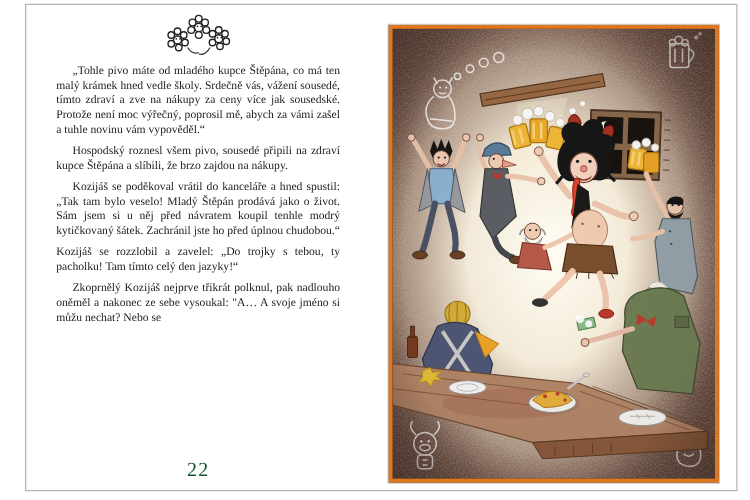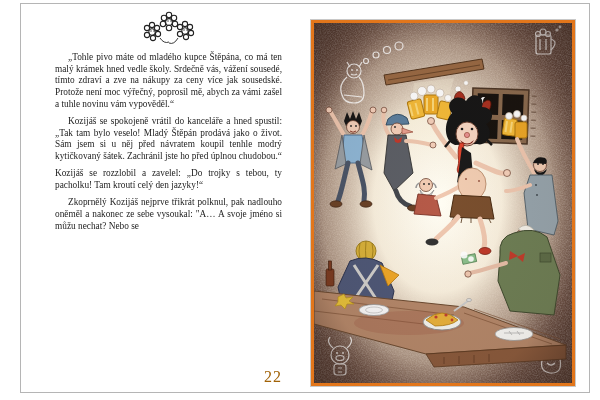--- a/index.html
+++ b/index.html
@@ -1,28 +1,28 @@
 <!DOCTYPE html>
 <html><head>
 <meta charset="utf-8">
 <style>
   html,body{margin:0;padding:0;background:#ffffff;width:600px;height:400px;overflow:hidden;
     font-family:"Liberation Serif","DejaVu Serif",serif;}
   .spread{position:absolute;left:20px;top:3px;width:570px;height:390px;
     border:1px solid #b5b5b5;background:#ffffff;box-sizing:border-box;}
   
-  .left-page{position:absolute;left:14px;top:0;width:290px;height:388px;}
+  .left-page{position:absolute;left:4px;top:0;width:290px;height:388px;}
   .ornament{position:absolute;left:20px;top:5px;width:227px;height:40px;
     display:flex;justify-content:center;align-items:center;}
   .textblock{position:absolute;left:20px;top:48px;width:227px;
     font-size:9.3px;line-height:11.7px;color:#1c1c1c;text-align:justify;}
   .textblock p{margin:0 0 5.5px 0;text-indent:13px;}
   .textblock p.no-indent{text-indent:0;}
-  .pagenum{position:absolute;left:20px;top:364px;width:227px;text-align:right;
-    font-size:16px;color:#a16207;letter-spacing:1px;}
+  .pagenum{position:absolute;left:20px;top:364px;width:227px;text-align:center;
+    font-size:16px;color:#14532d;letter-spacing:1px;}
   
   .illo-frame{position:absolute;left:290px;top:16px;width:264px;height:366px;
     box-sizing:border-box;border:3px solid #e2761b;box-shadow:0 0 0 1px #9c5a14 inset, 0 0 0 1px #c8c8c8;
     background:#5e443a;overflow:hidden;}
   .illo-frame svg{display:block;}
 </style>
 </head>
 <body>
 
 <div class="spread">
@@ -70,22 +70,23 @@
               <circle cx="33" cy="11" r="0.7"></circle>
             <circle cx="46" cy="20" r="0.7"></circle>
               <circle cx="49" cy="20" r="0.7"></circle>
           </g>
         </g>
       </svg>
     </div>
 
     <div class="textblock">
       <p>„Tohle pivo máte od mladého kupce Štěpána, co má ten malý krámek hned vedle školy. Srdečně vás, vážení sousedé, tímto zdraví a zve na nákupy za ceny více jak sousedské. Protože není moc výřečný, poprosil mě, abych za vámi zašel a tuhle novinu vám vypověděl.“</p>
-      <p>Kozijáš se spokojeně vrátil do kanceláře a hned spustil: „Tak tam bylo veselo! Mladý Štěpán prodává jako o život. Sám jsem si u něj před návratem koupil tenhle modrý kytičkovaný šátek. Zachránil jste ho před úplnou chudobou.“</p>
-      <p class="no-indent">Kozijáš se rozzlobil a zavelel: „Do trojky s tebou, ty pacholku! Tam kroutí celý den jazyky!“</p>
+      <p>Hospodský roznesl všem pivo, sousedé připili na zdraví kupce Štěpána a slíbili, že brzo zajdou na nákupy.</p>
+      <p>Kozijáš se poděkoval vrátil do kanceláře a hned spustil: „Tak tam bylo veselo! Mladý Štěpán prodává jako o život. Sám jsem si u něj před návratem koupil tenhle modrý kytičkovaný šátek. Zachránil jste ho před úplnou chudobou.“</p>
+      <p class="no-indent">Kozijáš se rozzlobil a zavelel: „Do trojky s tebou, ty pacholku! Tam tímto celý den jazyky!“</p>
       <p>Zkoprnělý Kozijáš nejprve třikrát polknul, pak nadlouho oněměl a nakonec ze sebe vysoukal: "A… A svoje jméno si můžu nechat? Nebo se</p>
     </div>
 
     <div class="pagenum">22</div>
   </div>
 
   <div class="illo-frame">
     <svg width="258" height="360" viewBox="0 0 258 360" role="img" aria-label="Rozjařený čert tančí s korbely piva mezi jásajícími hosty v noční hospodě">
       <defs>
         <radialGradient id="glow" cx="48%" cy="50%" r="62%">

